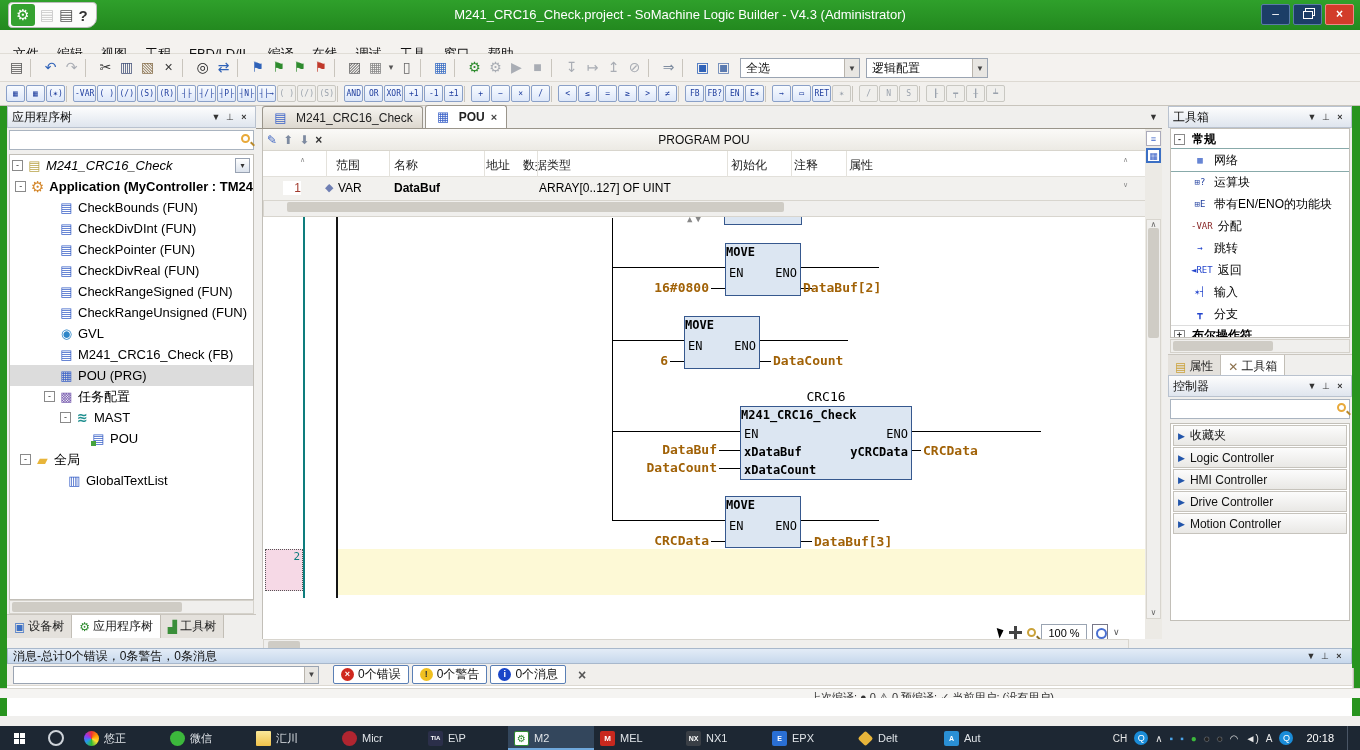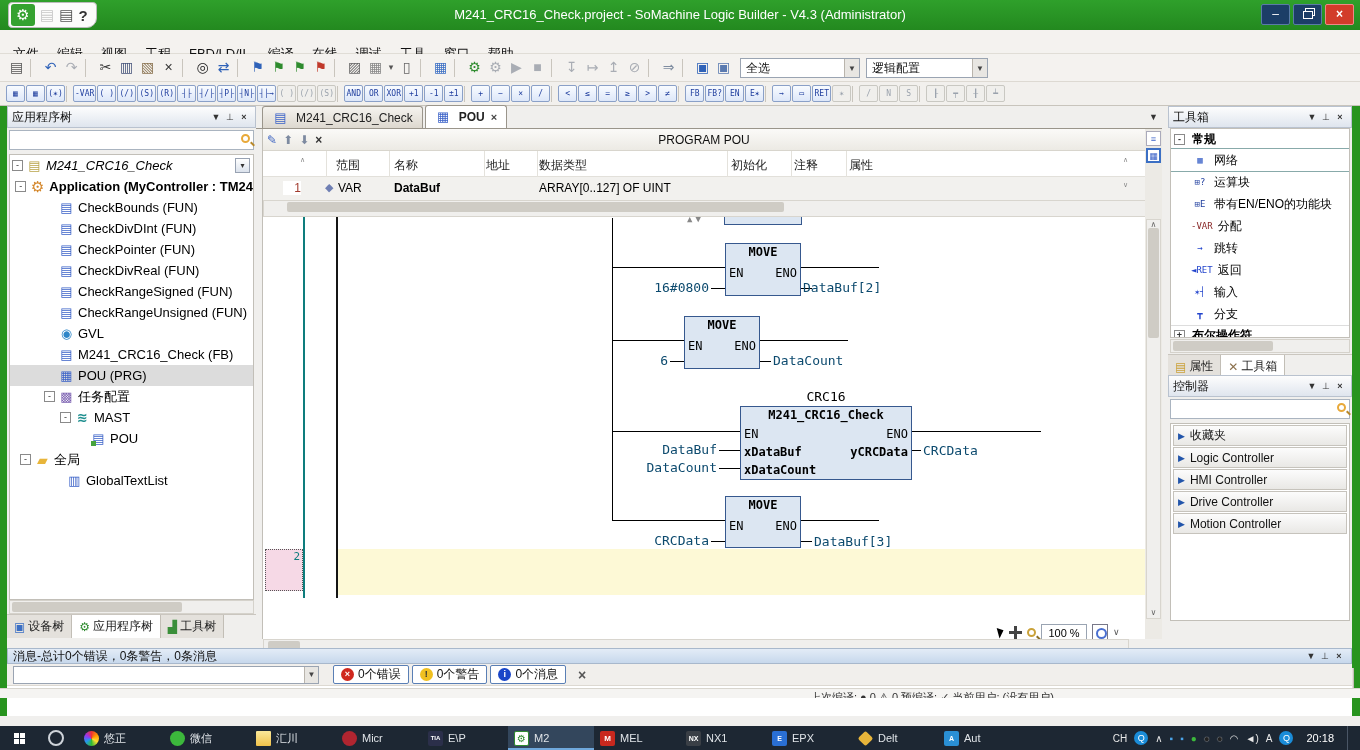--- a/index.html
+++ b/index.html
@@ -103,23 +103,23 @@
   .decl-hs { left:0; top:71px; width:883px; position:absolute; height:17px; background:#f0efed; border:1px solid #d8d5ce; }
 
   
   .canvas { position:absolute; left:0; top:88px; width:883px; height:381px; background:#fff; overflow:hidden; font-family:"DejaVu Sans Mono","Liberation Mono",monospace; }
   .vline { position:absolute; top:0; bottom:0; width:1px; }
   .vteal { left:40px; background:#0e7d7d; width:2px; }
   .vblack { left:73px; background:#151515; width:2px; }
   .rail { position:absolute; left:349px; top:1px; width:1px; height:303px; background:#000; }
   .wire { position:absolute; height:1px; background:#000; }
   .lblock { position:absolute; background:#dce6f2; border:1px solid #36588e; font-size:12px; }
-  .lblock .bt { position:absolute; left:0; right:0; top:1px; text-align:center; font-weight:bold; }
+  .lblock .bt { position:absolute; left:0; right:0; top:1px; text-align:left; font-weight:bold; }
   .lblock .brow { position:absolute; left:3px; right:3px; display:flex; justify-content:space-between; }
-  .lbl { position:absolute; font-size:13px; color:#0c4a6e; height:13px; line-height:13px; }
+  .lbl { position:absolute; font-size:13px; color:#a16207; height:13px; line-height:13px;font-weight:bold; }
   .lbl.r { text-align:right; }
   .crc-cap { position:absolute; left:477px; top:172px; width:172px; text-align:center; font-size:13px; }
   .split-arr { position:absolute; left:424px; top:-3px; font-size:9px; color:#888; letter-spacing:3px; }
   .partblk { position:absolute; left:461px; top:-2px; width:78px; height:10px; background:#dce6f2; border:1px solid #36588e; border-top:none; }
   .net2band { position:absolute; left:75px; top:332px; right:0; height:46px; background:#fdf9d6; }
   .net2box { position:absolute; left:2px; top:332px; width:38px; height:42px; background:#f6d9e6; border:1px dotted #555; }
   .net2num { position:absolute; right:2px; top:0; font-size:11px; color:#0e7d7d; }
   .cv-tb { position:absolute; left:735px; top:493px; height:20px; display:flex; align-items:center; gap:5px; }
   .cur-ico { width:0; height:0; border-left:6px solid #000; border-top:4px solid transparent; border-bottom:7px solid transparent; transform:rotate(-15deg); }
   .pan-ico { position:relative; width:13px; height:13px; }
@@ -535,21 +535,21 @@
         <span class="dtbi gray">⬆</span>
         <span class="dtbi gray">⬇</span>
         <span class="dtbi blk">×</span>
       </div>
 
       <div class="decl-head">
         <span class="tinyarr" style="left:37px; top:5px;">∧</span>
         <span class="dcol" style="left:73px">范围</span>
         <span class="dcol" style="left:131px">名称</span>
         <span class="dcol" style="left:223px">地址</span>
-        <span class="dcol" style="left:276px">数据类型</span>
+        <span class="dcol" style="left:260px">数据类型</span>
         <span class="dcol" style="left:468px">初始化</span>
         <span class="dcol" style="left:531px">注释</span>
         <span class="dcol" style="left:586px">属性</span>
         <span class="tinyarr" style="left:860px; top:5px;">∧</span>
       </div>
       <div class="dvline" style="left:63px"></div>
         <div class="dvline" style="left:126px"></div>
       <div class="dvline" style="left:221px"></div>
         <div class="dvline" style="left:274px"></div>
       <div class="dvline" style="left:464px"></div>

